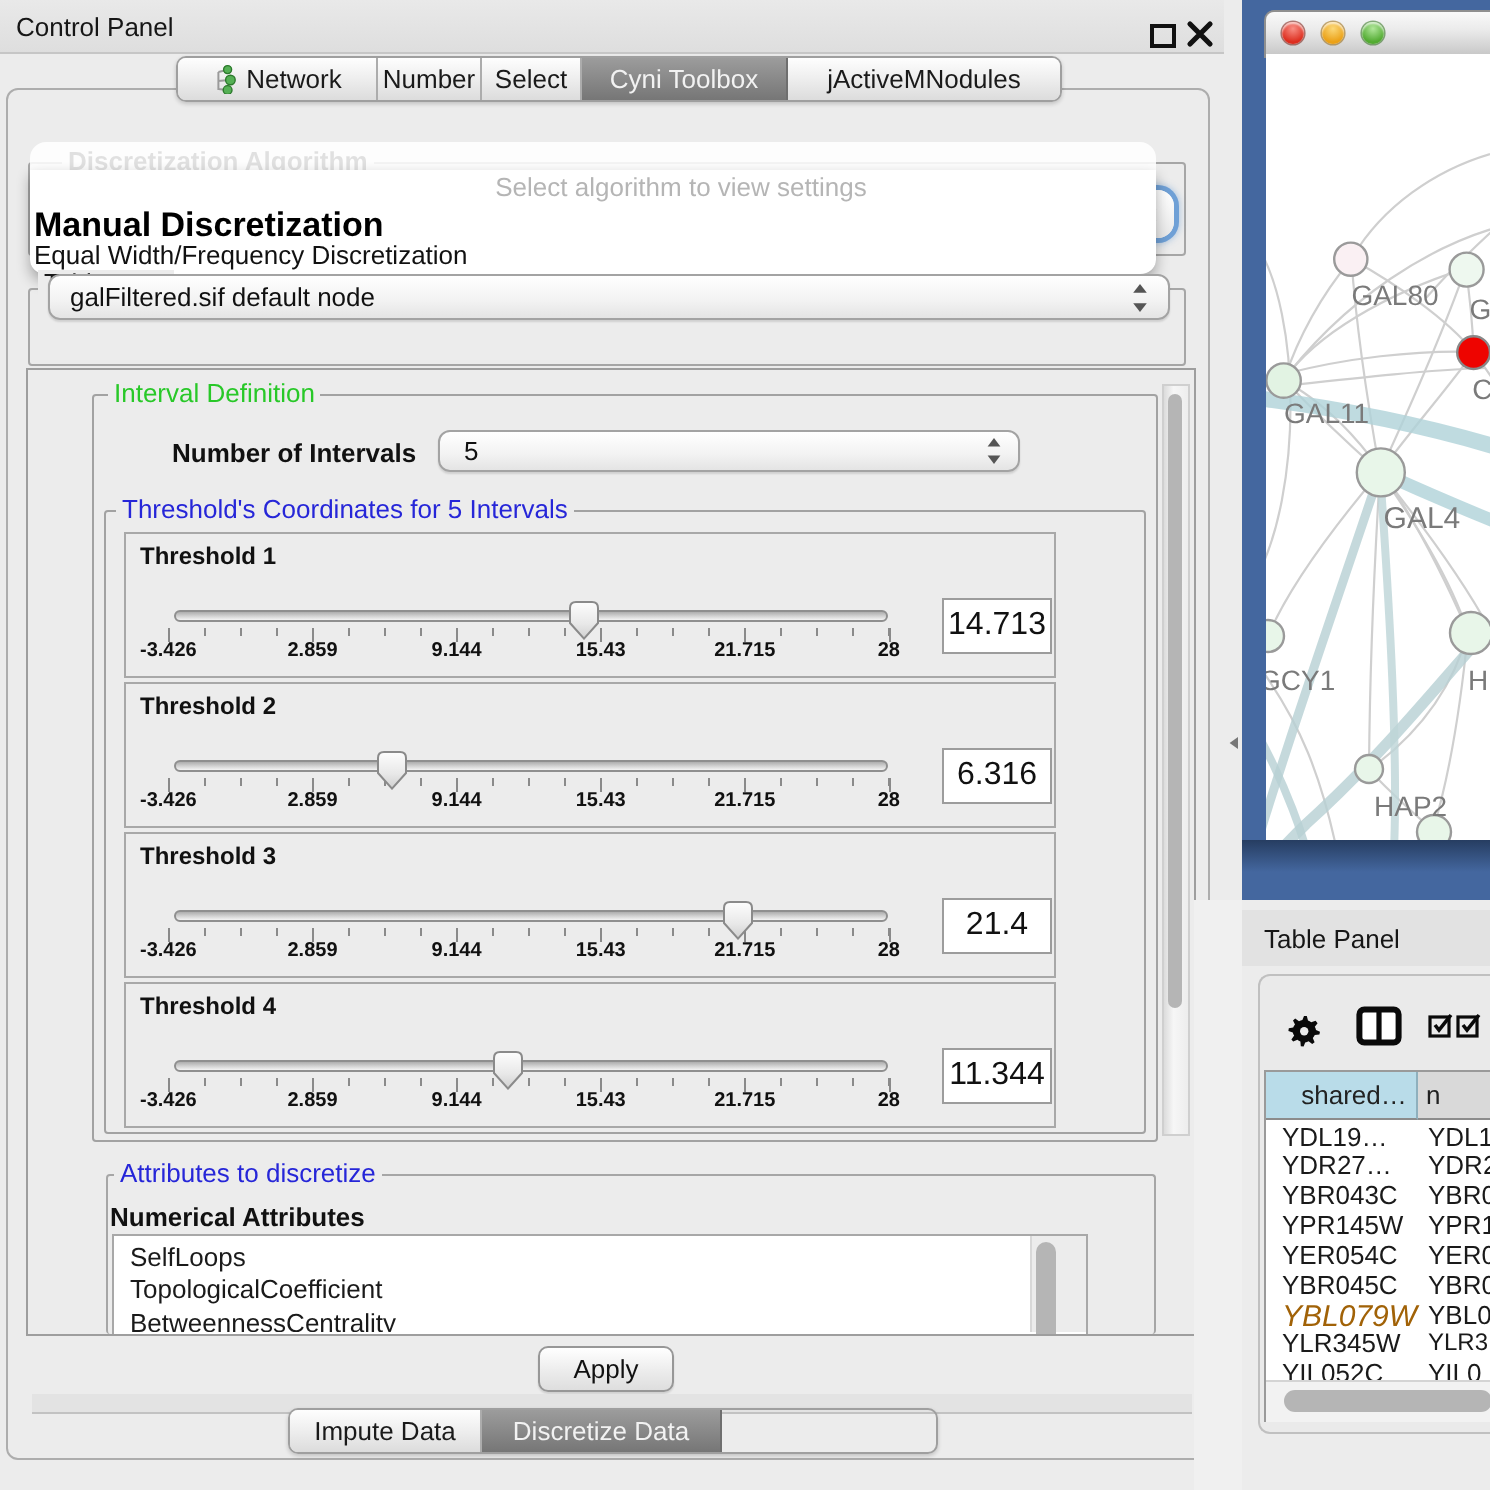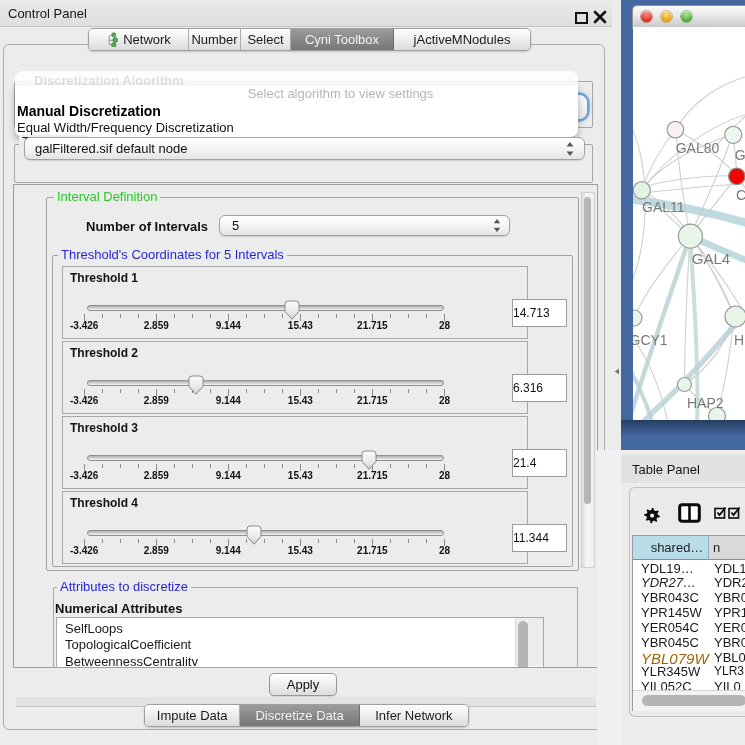--- a/index.html
+++ b/index.html
@@ -6,21 +6,21 @@
 .grp{position:absolute;border:1px solid #a6a6a6;border-radius:2px;}
 .glbl{position:absolute;background:#ececec;padding:0 3px;font-size:13px;line-height:13px;}
 .combo{position:absolute;border:1px solid #a3a3a3;border-radius:6px;background:linear-gradient(#ffffff,#f2f2f2 60%,#e4e4e4);box-shadow:0 1px 1px rgba(0,0,0,0.12);}
 .ct{position:absolute;left:10px;top:3px;font-size:13px;color:#111;}
 .thp{position:absolute;left:62px;width:464px;height:71px;border:1px solid #a8a8a8;background:#ececec;}
 .thlbl{position:absolute;left:7px;top:4px;font-weight:bold;font-size:12px;color:#111;}
 .track{position:absolute;left:24px;top:38px;width:355px;height:4px;border:1px solid #8f8f8f;border-radius:3px;background:linear-gradient(#aeaeae,#f4f4f4);}
 .minor{position:absolute;left:21px;top:46.5px;width:362px;height:4px;background:repeating-linear-gradient(90deg,#8a8a8a 0 1px,transparent 1px 18.01px);}
 .major{position:absolute;left:21px;top:46.5px;width:363px;height:7px;background:repeating-linear-gradient(90deg,#8a8a8a 0 1px,transparent 1px 72.05px);}
 .slab{position:absolute;top:53px;font-size:10px;font-weight:bold;color:#111;transform:translateX(-50%);}
-.vbox{position:absolute;left:408px;top:32px;width:53px;height:26px;border:1px solid #9c9c9c;background:#fff;font-size:12px;text-align:left;line-height:26px;color:#111;margin-left:41px;}
+.vbox{position:absolute;left:408px;top:32px;width:53px;height:26px;border:1px solid #9c9c9c;background:#fff;font-size:16px;text-align:center;line-height:26px;color:#111;}
 .thumb{position:absolute;top:33px;width:16px;height:20px;}
 .seg{height:21px;display:flex;align-items:center;justify-content:center;font-size:13px;color:#1a1a1a;border-right:1px solid #acacac;background:linear-gradient(#fefefe,#ececec 55%,#dcdcdc);}
 </style></head><body>
 
 <div class="a" style="left:0;top:0;width:621px;height:745px;background:#ececec;"></div>
 <div class="a" style="left:0;top:0;width:612px;height:26px;background:linear-gradient(#e9e9e9,#dedede);border-bottom:1px solid #c6c6c6;"></div>
 <div class="a" style="left:8px;top:6px;font-size:13px;color:#161616;">Control Panel</div>
 <div class="a" style="left:575px;top:12px;width:9px;height:8px;border:2px solid #111;"></div>
 <svg class="a" style="left:593px;top:10px" width="14" height="14" viewBox="0 0 14 14">
     <path d="M2,2 L12,12 M12,2 L2,12" stroke="#111" stroke-width="2.6" stroke-linecap="round"></path>
@@ -49,21 +49,21 @@
 <div class="a" style="left:558px;top:95px;width:29px;height:24px;border-radius:8px;box-shadow:0 0 0 2.5px #6fa0d6, 0 0 3px 3px rgba(120,165,215,0.5);background:linear-gradient(#fff,#e8e8e8);"></div>
 <svg class="a" style="left:570px;top:100px" width="10" height="15" viewBox="0 0 10 15">
     <path d="M5,1 L8.2,5 L1.8,5 Z" fill="#b9b9b9"></path>
     <path d="M5,14 L8.2,10 L1.8,10 Z" fill="#b9b9b9"></path>
   </svg>
 
 <div class="a" style="left:15px;top:71px;width:563px;height:21px;background:rgba(255,255,255,0.87);border-radius:8px 8px 0 0;"></div>
 
 <div class="a" style="left:15px;top:85px;width:563px;height:52px;background:#fff;border-radius:0 0 8px 8px;border-bottom:1px solid #b9b9b9;box-shadow:0 3px 7px rgba(0,0,0,0.30);"></div>
 <div class="a" style="left:15px;top:86px;width:651px;text-align:center;font-size:13px;color:#b5b5b5;">Select algorithm to view settings</div>
-<div class="a" style="left:17px;top:103px;font-size:14px;font-weight:bold;color:#000;">Manual Discretization</div>
+<div class="a" style="left:17px;top:103px;font-size:17px;font-weight:bold;color:#000;">Manual Discretization</div>
 <div class="a" style="left:17px;top:120px;font-size:13px;color:#111;">Equal Width/Frequency Discretization</div>
 
 <div class="grp" style="left:14px;top:144px;width:577px;height:37px;"></div>
 <div class="glbl" style="left:19px;top:135px;color:#1a1a1a;">Table Data</div>
 <div class="combo" style="left:24px;top:137px;width:559px;height:21px;">
  <div class="ct">galFiltered.sif default node</div>
  <svg class="a" style="left:540px;top:3px" width="10" height="16" viewBox="0 0 10 16">
       <path d="M5,1 L8.4,5.4 L1.6,5.4 Z" fill="#555"></path>
       <path d="M5,15 L8.4,10.6 L1.6,10.6 Z" fill="#555"></path>
     </svg>
@@ -190,21 +190,20 @@
 <div class="a" style="left:65px;top:621px;font-size:13px;color:#1a1a1a;">SelfLoops</div>
 <div class="a" style="left:65px;top:637px;font-size:13px;color:#1a1a1a;">TopologicalCoefficient</div>
 <div class="a" style="left:65px;top:654px;width:200px;height:12px;overflow:hidden;font-size:13px;color:#1a1a1a;">BetweennessCentrality</div>
 
 <div class="a" style="left:269px;top:673px;width:66px;height:21px;border:1px solid #979797;border-radius:5px;background:linear-gradient(#ffffff,#ececec 55%,#dedede);text-align:center;font-size:13px;line-height:21px;color:#111;box-shadow:0 1px 1px rgba(0,0,0,0.12);">Apply</div>
 <div class="a" style="left:16px;top:697px;width:580px;height:9px;background:#e3e3e3;border-bottom:1px solid #c2c2c2;"></div>
 
 <div class="a" style="left:144px;top:704px;width:323px;height:21px;border:1px solid #9f9f9f;border-radius:5px;display:flex;overflow:hidden;box-shadow:0 1px 2px rgba(0,0,0,0.18);">
  <div class="seg" style="width:95px;">Impute Data</div>
  <div class="seg" style="width:119px;background:linear-gradient(#9c9c9c,#767676);color:#f2f2f2;border-right:1px solid #6f6f6f;">Discretize Data</div>
- <div class="seg" style="width:109px;border-right:none;">Infer Network</div>
 </div>
 
 <svg class="a" style="left:614px;top:368px" width="6" height="7" viewBox="0 0 6 7">
     <path d="M5,0.5 L5,6.5 L0.8,3.5 Z" fill="#777"></path>
   </svg>
 
 <div class="a" style="left:621px;top:0;width:124px;height:450px;background:#44679f;"></div>
 <div class="a" style="left:632px;top:5px;width:113px;height:22px;background:linear-gradient(#f9f9f9,#ebebeb 40%,#c6c6c6);border:1px solid #8f8f8f;border-right:none;border-radius:5px 0 0 0;"></div>
 <div class="a" style="left:641px;top:11px;width:11px;height:11px;border-radius:50%;background:radial-gradient(circle at 50% 30%,#f88e84,#dd2e1f 70%);box-shadow:inset 0 1px 1px rgba(255,255,255,0.7),0 0 0 0.8px rgba(120,20,10,0.55);"></div>
 <div class="a" style="left:661px;top:11px;width:11px;height:11px;border-radius:50%;background:radial-gradient(circle at 50% 30%,#fbd878,#eba117 70%);box-shadow:inset 0 1px 1px rgba(255,255,255,0.7),0 0 0 0.8px rgba(150,100,5,0.55);"></div>
@@ -290,21 +289,21 @@
   </svg>
 <svg class="a" style="left:727.5px;top:506px" width="13" height="13" viewBox="0 0 13 13">
     <rect x="1" y="2.5" width="9.5" height="9.5" fill="none" stroke="#0a0a0a" stroke-width="1.6"></rect>
     <path d="M3.5,6.5 L5.5,9 L11.5,1.5" fill="none" stroke="#0a0a0a" stroke-width="1.8"></path>
   </svg>
 <div class="a" style="left:632px;top:535px;width:113px;height:175px;border-left:1px solid #9a9a9a;border-top:1px solid #9a9a9a;background:#fff;overflow:hidden;">
 <div class="a" style="left:0;top:0;width:75px;height:23px;background:#b9dce9;border-right:1px solid #8fb0bd;border-bottom:1px solid #8c8c8c;font-size:13px;color:#222;text-align:center;line-height:23px;text-indent:13px;">shared…</div>
 <div class="a" style="left:76px;top:0;width:37px;height:23px;background:#d9d9d9;border-bottom:1px solid #8c8c8c;font-size:13px;color:#222;padding-left:4px;line-height:23px;">n</div>
 <div class="a" style="left:8px;top:24.5px;font-size:13px;color:#1a1a1a;">YDL19…</div>
 <div class="a" style="left:81px;top:24.5px;font-size:13px;color:#1a1a1a;">YDL1</div>
-<div class="a" style="left:8px;top:39.3px;font-size:13px;color:#1a1a1a;font-style:italic;">YDR27…</div>
+<div class="a" style="left:8px;top:39.3px;font-size:13px;color:#1a1a1a;">YDR27…</div>
 <div class="a" style="left:81px;top:39.3px;font-size:13px;color:#1a1a1a;">YDR2</div>
 <div class="a" style="left:8px;top:54.2px;font-size:13px;color:#1a1a1a;">YBR043C</div>
 <div class="a" style="left:81px;top:54.2px;font-size:13px;color:#1a1a1a;">YBR0</div>
 <div class="a" style="left:8px;top:69.0px;font-size:13px;color:#1a1a1a;">YPR145W</div>
 <div class="a" style="left:81px;top:69.0px;font-size:13px;color:#1a1a1a;">YPR1</div>
 <div class="a" style="left:8px;top:83.8px;font-size:13px;color:#1a1a1a;">YER054C</div>
 <div class="a" style="left:81px;top:83.8px;font-size:13px;color:#1a1a1a;">YER0</div>
 <div class="a" style="left:8px;top:98.7px;font-size:13px;color:#1a1a1a;">YBR045C</div>
 <div class="a" style="left:81px;top:98.7px;font-size:13px;color:#1a1a1a;">YBR0</div>
 <div class="a" style="left:8px;top:113.5px;font-size:15px;color:#a16207;font-style:italic;">YBL079W</div>

